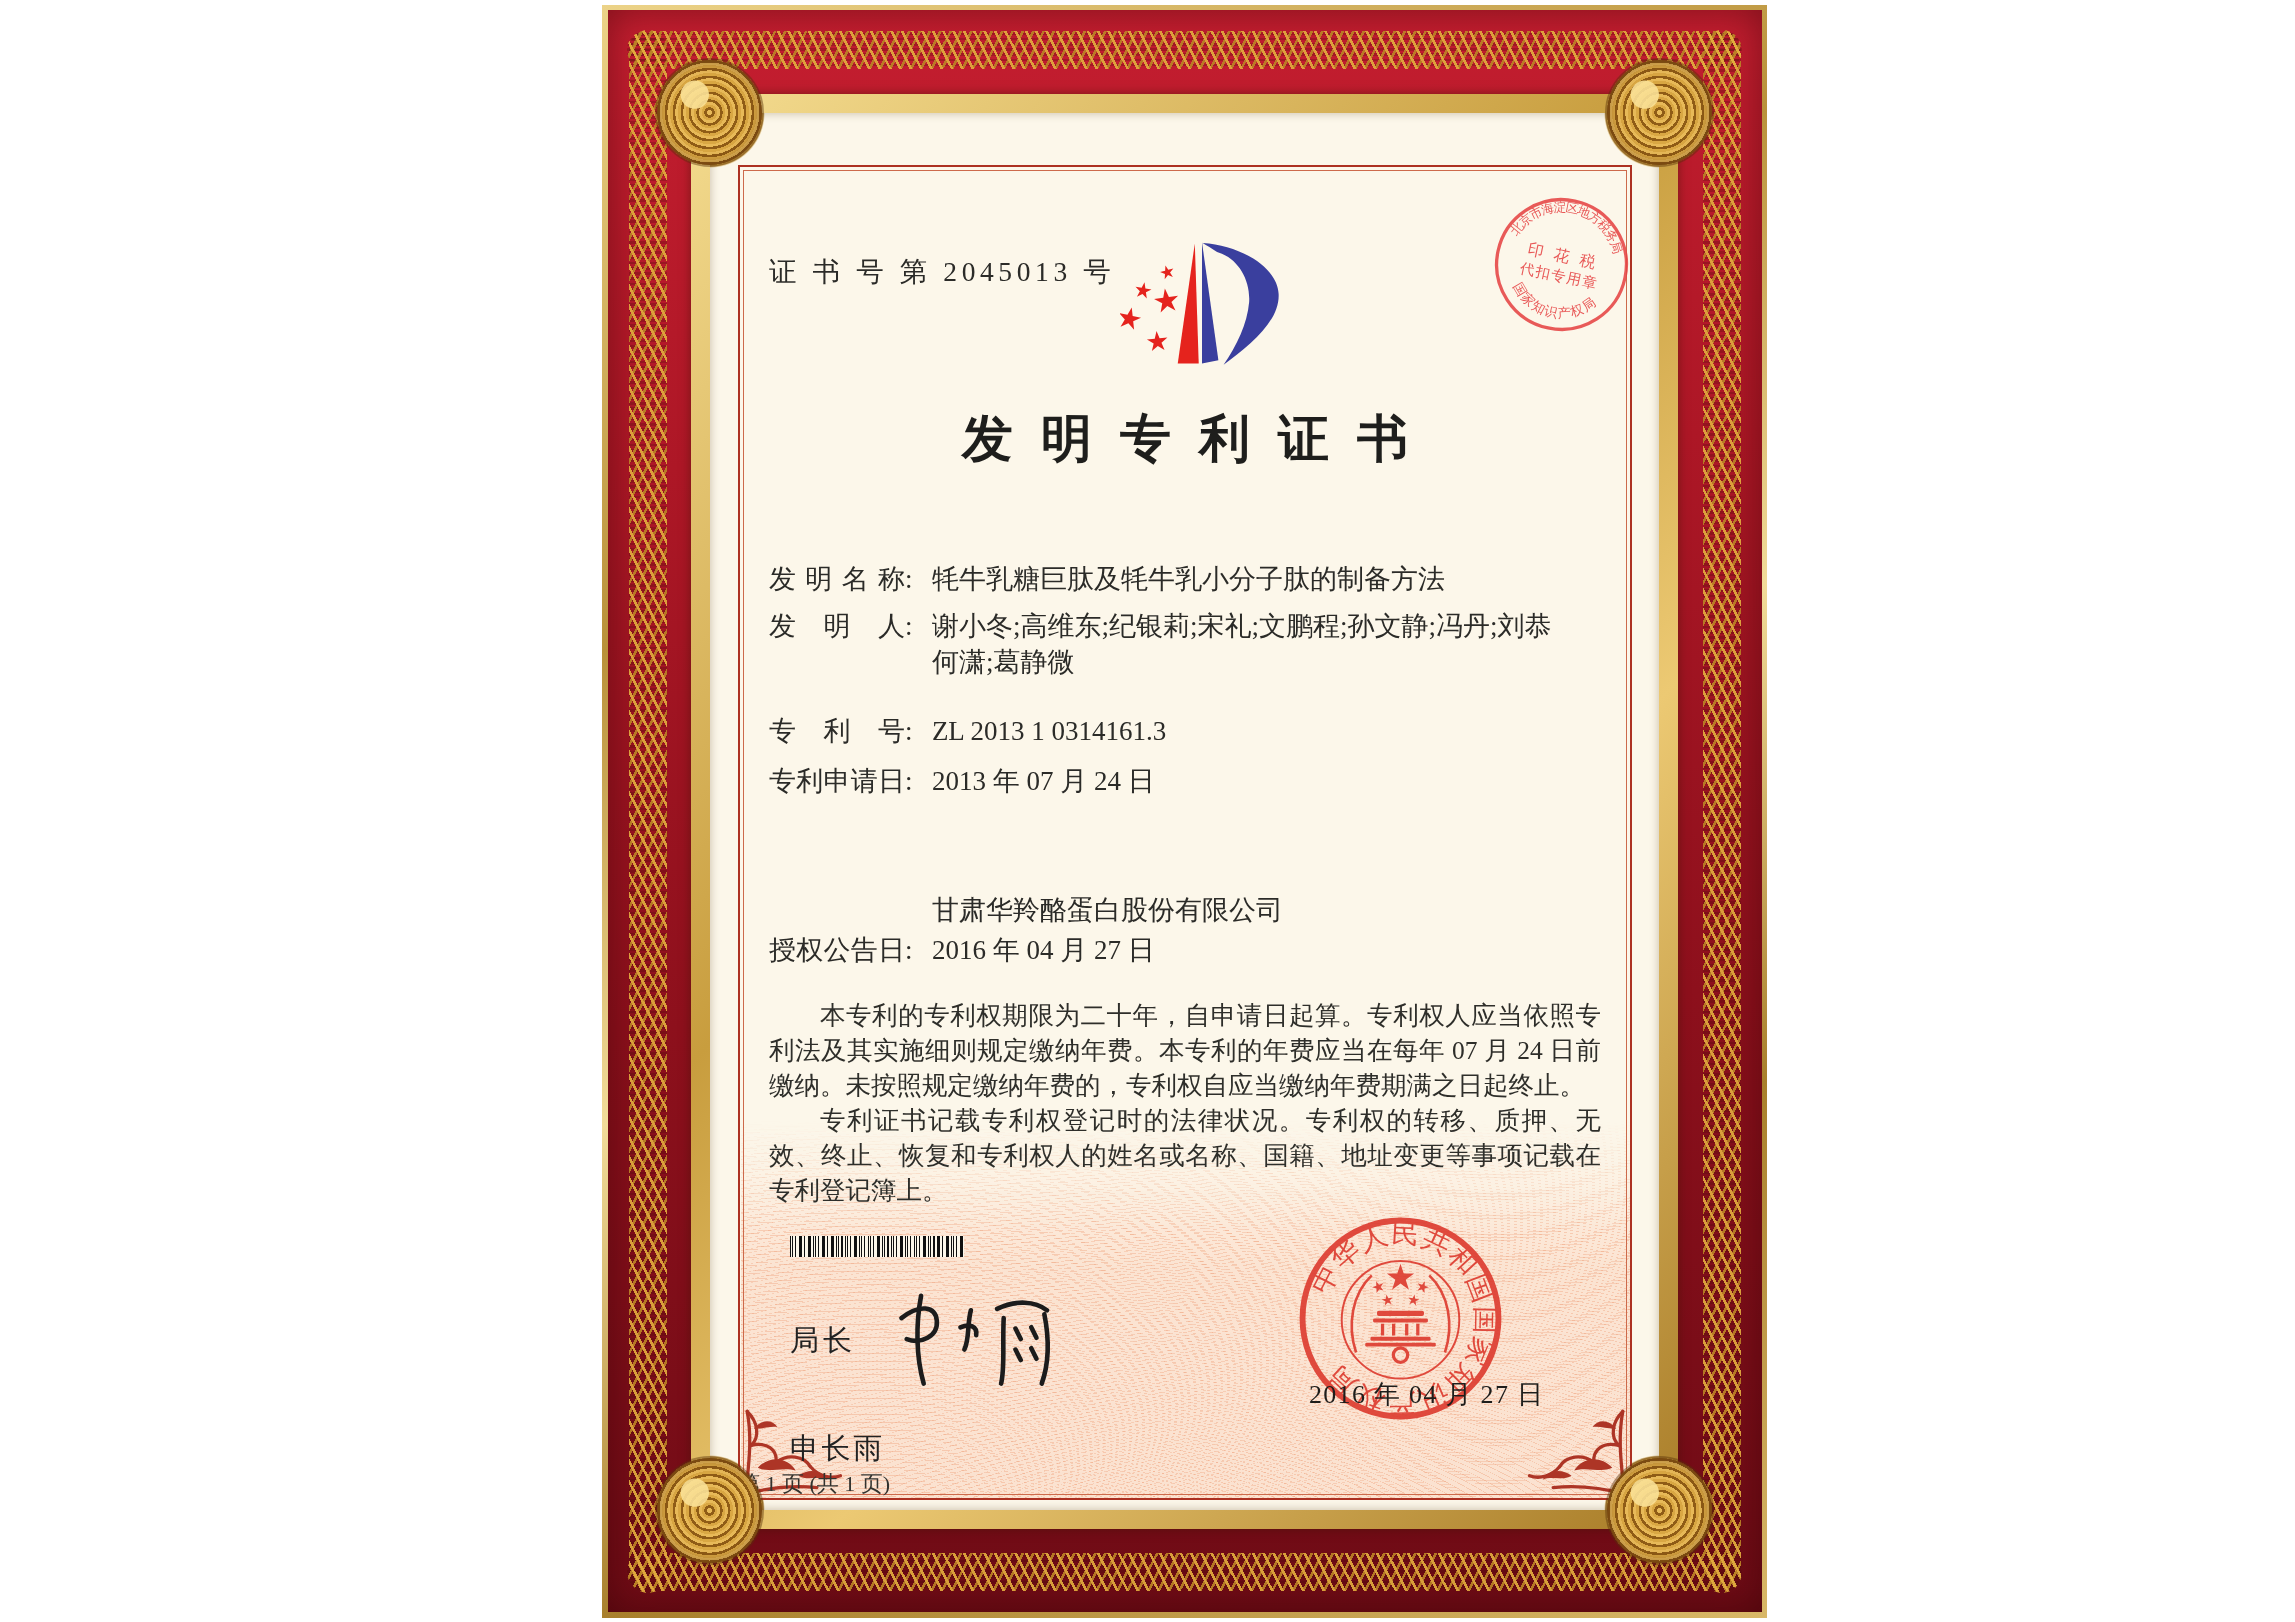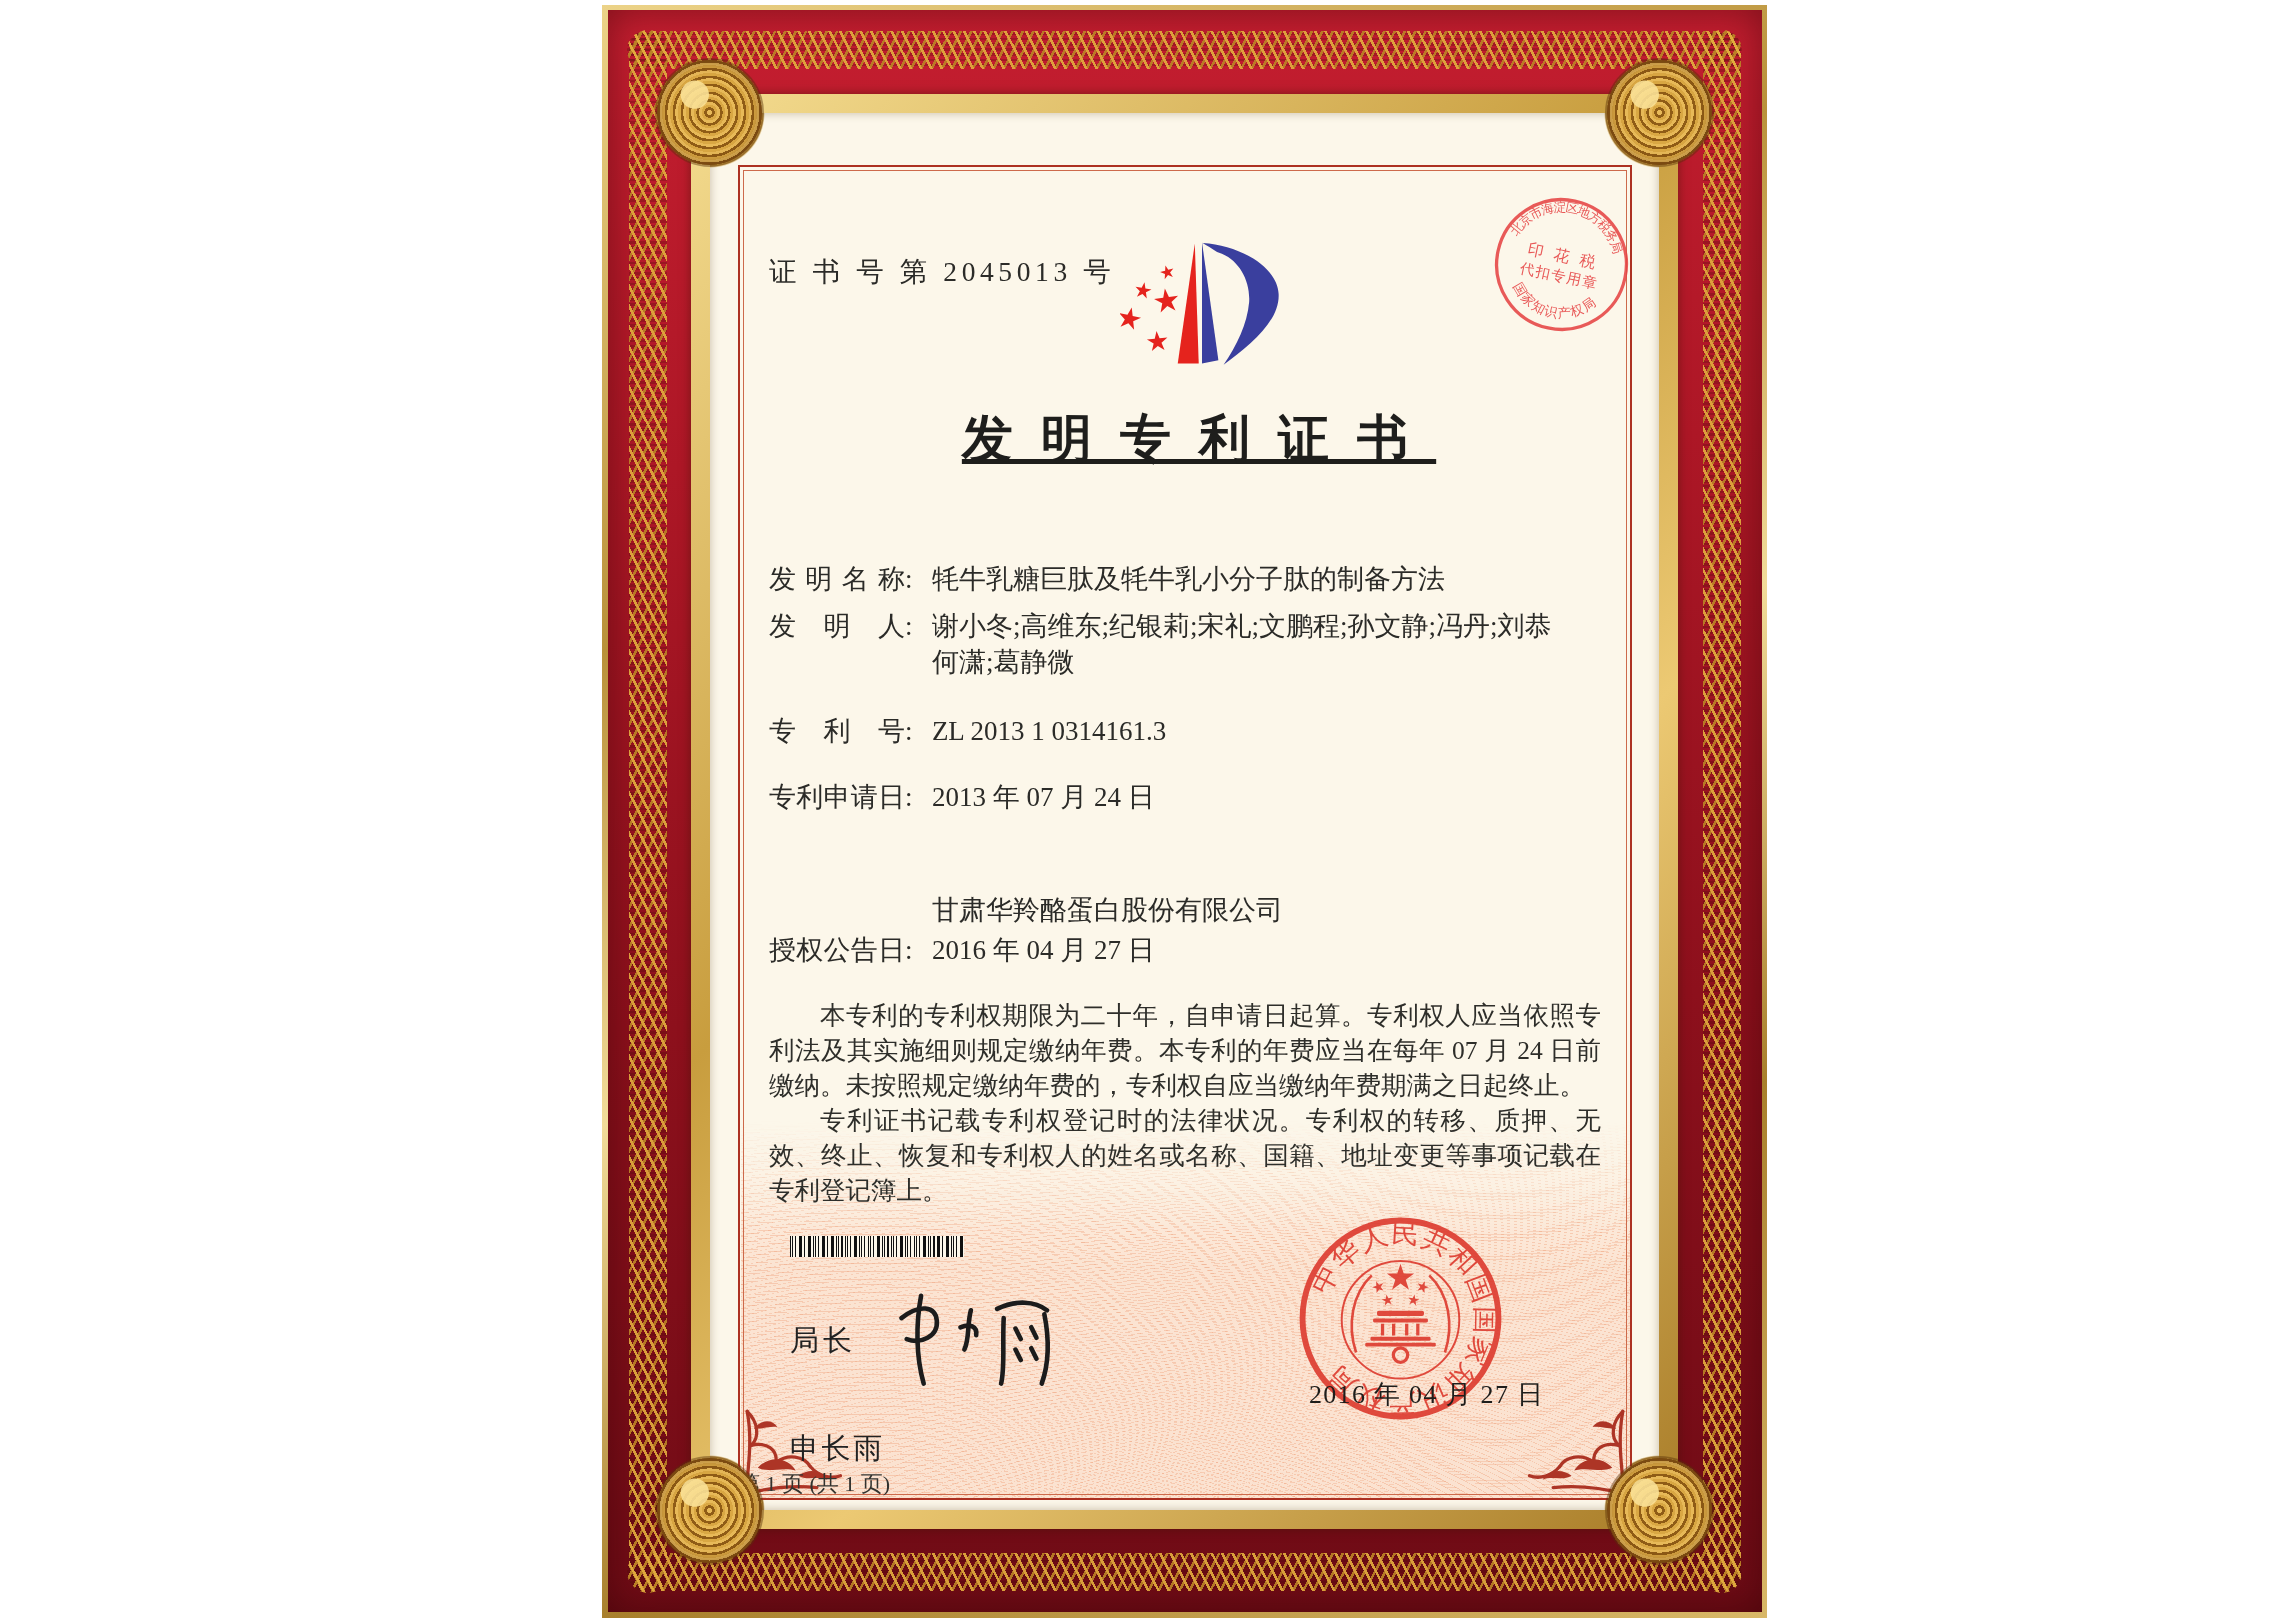--- a/index.html
+++ b/index.html
@@ -41,21 +41,21 @@
   .guilloche{left:31px;top:1008px;width:889px;height:377px;
     background-image:
       repeating-radial-gradient(140% 95% at 15% 120%, rgba(236,148,106,.34) 0 1.3px, rgba(0,0,0,0) 1.3px 9.2px),
       repeating-radial-gradient(120% 85% at 85% 128%, rgba(236,148,106,.28) 0 1.3px, rgba(0,0,0,0) 1.3px 10.5px),
       linear-gradient(180deg, rgba(252,234,221,.35) 0%, rgba(251,226,208,.95) 40%, #fbe2d0 100%);
     -webkit-mask-image:linear-gradient(180deg, rgba(0,0,0,0) 0, #000 111px);
     mask-image:linear-gradient(180deg, rgba(0,0,0,0) 0, #000 111px);}
   .red-border{left:28px;top:52px;width:894px;height:1335px;border:2.6px solid #ad3122;box-sizing:border-box;}
   .red-border::before{content:"";position:absolute;inset:3.3px;border:1.3px solid #cd6a4b;}
   .cert-no{left:59px;top:141px;font-size:27.5px;letter-spacing:4.6px;color:#2b2b28;white-space:nowrap;text-align:center;}
-  .title{left:0;top:292px;width:950px;text-align:center;font-size:51px;font-weight:700;letter-spacing:.55em;text-indent:.55em;color:#1e1e1c;text-decoration:underline;}
+  .title{left:0;top:292px;width:950px;text-align:center;font-size:51px;font-weight:700;letter-spacing:.55em;text-indent:.55em;color:#1e1e1c;}
   .row{left:59px;white-space:nowrap;font-size:27px;color:#2b2b28;}
   .row .lbl{position:static;display:inline-block;width:136px;text-align:justify;text-align-last:justify;}
   .row .colon{position:static;display:inline-block;width:9.2px;margin-right:17.7px;}
   .row .val{position:static;}
   .cont{left:222px;font-size:27px;color:#2b2b28;white-space:nowrap;}
   .paras{left:59px;top:885px;width:832px;font-size:25.5px;line-height:35px;color:#2e2e2a;text-align:justify;}
   .paras p{position:static;margin:0;text-indent:51px;}
   .barcode{left:80px;top:1123px;width:174px;height:21px;
     background:repeating-linear-gradient(90deg,#101010 0 1.3px,#fcf7ea 1.3px 2px,#101010 2px 2.6px,#fcf7ea 2.6px 4.6px,#101010 4.6px 5.9px,#fcf7ea 5.9px 6.5px,#101010 6.5px 7.2px,#fcf7ea 7.2px 9.2px);}
   .director-label{left:80px;top:1208px;font-size:29px;color:#222;letter-spacing:3.9px;}
@@ -164,21 +164,21 @@
       <div class="row" style="top:495px">
         <span class="lbl">发明人</span><span class="colon">:</span><span class="val">谢小冬;高维东;纪银莉;宋礼;文鹏程;孙文静;冯丹;刘恭</span>
       </div>
       <div class="row" style="top:448px">
         <span class="lbl">发明名称</span><span class="colon">:</span><span class="val">牦牛乳糖巨肽及牦牛乳小分子肽的制备方法</span>
       </div>
       <div class="cont" style="top:531px">何潇;葛静微</div>
       <div class="row" style="top:600px">
         <span class="lbl">专利号</span><span class="colon">:</span><span class="val">ZL 2013 1 0314161.3</span>
       </div>
-      <div class="row" style="top:666px">
+      <div class="row" style="top:650px">
         <span class="lbl">专利申请日</span><span class="colon">:</span><span class="val">2013 年 07 月 24 日</span>
       </div>
       <div class="cont" style="top:779px">甘肃华羚酪蛋白股份有限公司</div>
       <div class="row" style="top:819px">
         <span class="lbl">授权公告日</span><span class="colon">:</span><span class="val">2016 年 04 月 27 日</span>
       </div>
 
       <div class="paras">
         <p>本专利的专利权期限为二十年，自申请日起算。专利权人应当依照专利法及其实施细则规定缴纳年费。本专利的年费应当在每年 07 月 24 日前缴纳。未按照规定缴纳年费的，专利权自应当缴纳年费期满之日起终止。</p>
         <p>专利证书记载专利权登记时的法律状况。专利权的转移、质押、无效、终止、恢复和专利权人的姓名或名称、国籍、地址变更等事项记载在专利登记簿上。</p>

